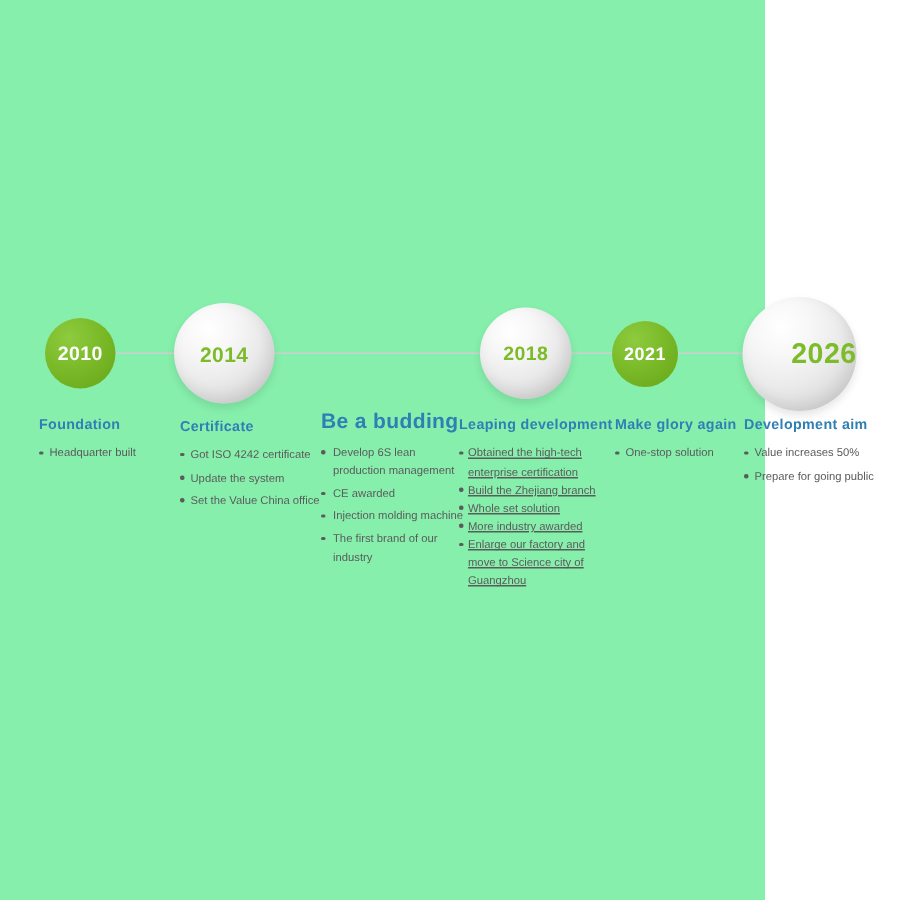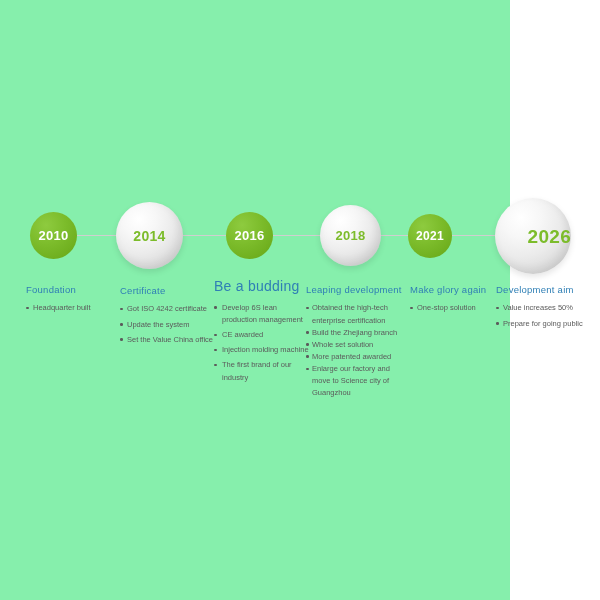--- a/index.html
+++ b/index.html
@@ -85,24 +85,24 @@
   }
   .col0 { left: 26px;  top: 276px; width: 96px; }
   .col1 { left: 120px; top: 277px; width: 96px; }
   .col2 { left: 214px; top: 270px; width: 98px; }
   .col3 { left: 306px; top: 276px; width: 96px; }
   .col4 { left: 410px; top: 276px; width: 88px; }
   .col5 { left: 496px; top: 276px; width: 100px; }
 
   .col-heading {
     color: #2f7fb5;
-    font-weight: normal;
+    font-weight: bold;
     font-size: 9.5px;
     letter-spacing: 0.25px;
-    margin: 8px 0 7px 0;
+    margin: 2px 0 7px 0;
     line-height: 1.2;
     white-space: nowrap;
   }
   .col2 .col-heading { font-size: 14px; }
 
   .bullets {
     list-style: none;
     margin: 0;
     padding: 0;
   }
@@ -118,42 +118,39 @@
     content: "";
     position: absolute;
     left: 0;
     top: 4.5px;
     width: 2.6px;
     height: 2.6px;
     border-radius: 50%;
     background: #5b5b5b;
   }
   
-  .col3 .bullet-item { padding-left: 6px; margin-bottom: 0; }
+  .col3 .bullet-item { padding-left: 6px; margin-bottom: 0; text-decoration: underline; }
   .col3 .bullet-item::before { top: 4.5px; }
   .col2 .bullet-item { padding-left: 8px; }
 </style>
 </head>
 <body>
 
 <div id="timeline-root">
 
   <div class="axis-line"></div>
 
   <div class="node node-green n0">
     <span class="node-label">2010</span>
   </div>
 
   <div class="node node-sphere n1">
     <span class="node-label">2014</span>
   </div>
 
-  <div class="node node-green n2">
-    <span class="node-label">2016</span>
-  </div>
 
   <div class="node node-sphere n3">
     <span class="node-label">2018</span>
   </div>
 
   <div class="node node-green n4">
     <span class="node-label">2021</span>
   </div>
 
   <div class="node node-sphere n5">
@@ -185,21 +182,21 @@
       <li class="bullet-item">The first brand of our industry</li>
     </ul>
   </div>
 
   <div class="column col3">
     <div class="col-heading">Leaping development</div>
     <ul class="bullets">
       <li class="bullet-item">Obtained the high-tech enterprise certification</li>
       <li class="bullet-item">Build the Zhejiang branch</li>
       <li class="bullet-item">Whole set solution</li>
-      <li class="bullet-item">More patented awarded</li>
+      <li class="bullet-item">More industry awarded</li>
       <li class="bullet-item">Enlarge our factory and move to Science city of Guangzhou</li>
     </ul>
   </div>
 
   <div class="column col4">
     <div class="col-heading">Make glory again</div>
     <ul class="bullets">
       <li class="bullet-item">One-stop solution</li>
     </ul>
   </div>

